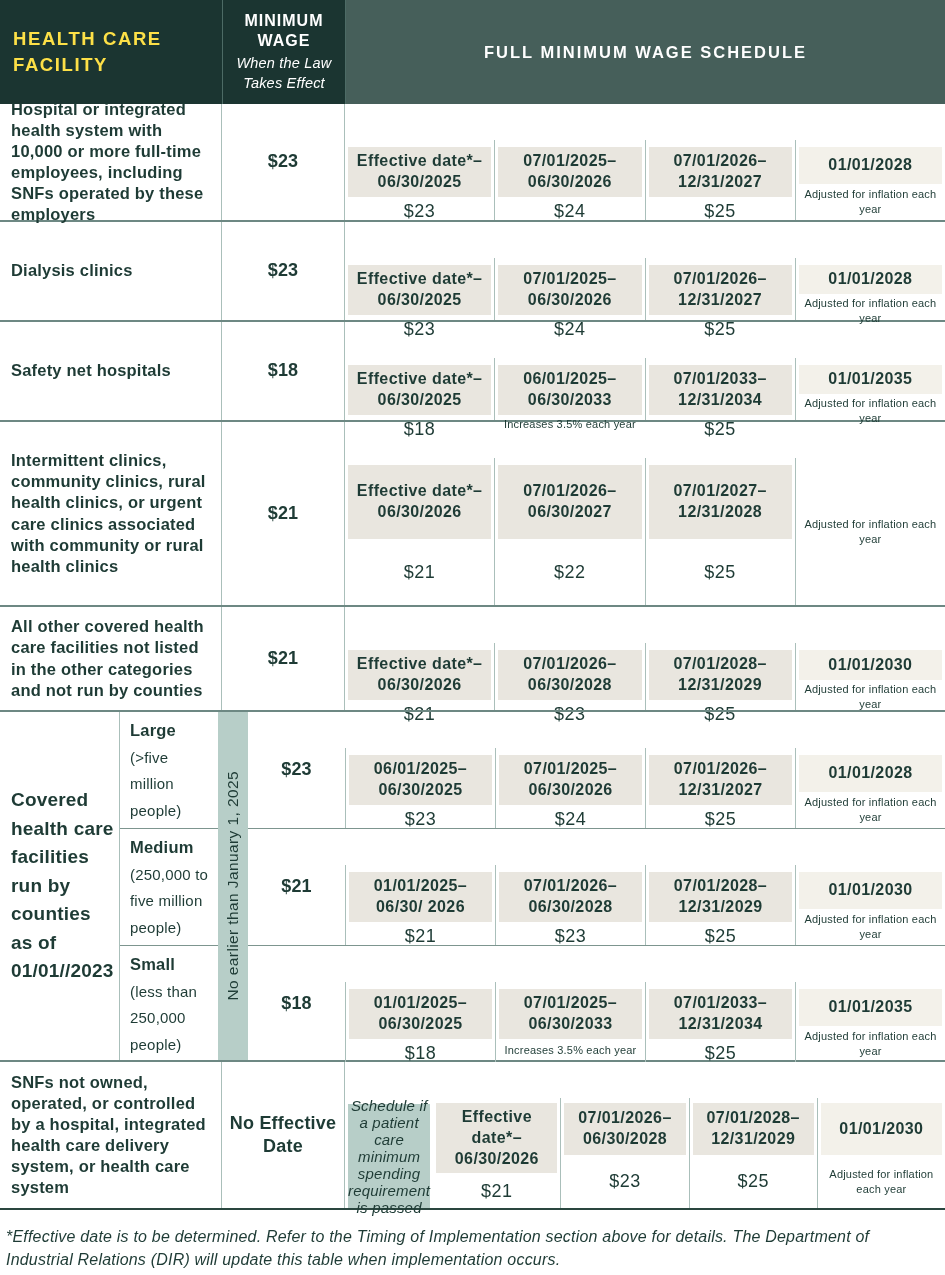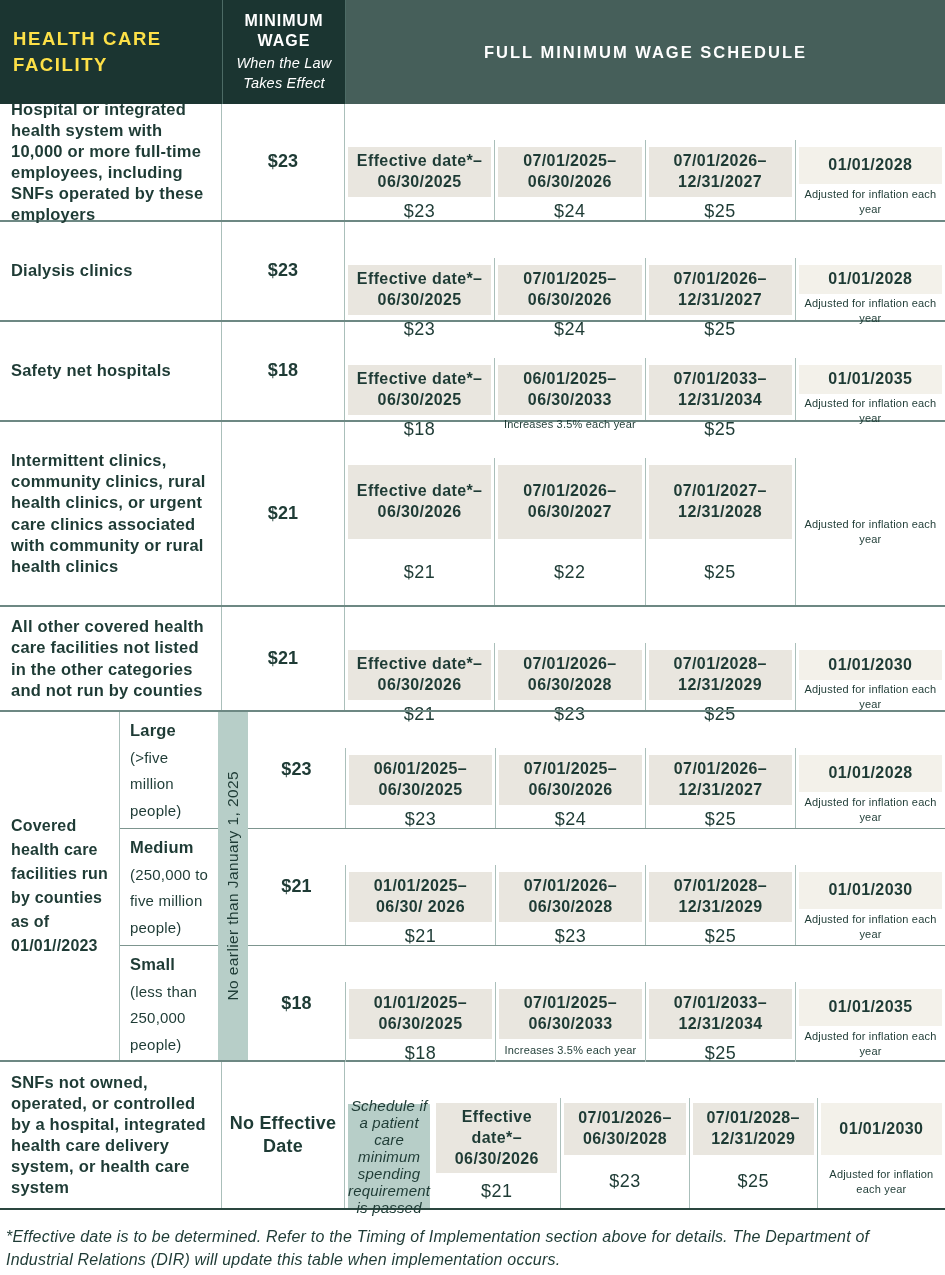--- a/index.html
+++ b/index.html
@@ -42,21 +42,21 @@
   .chip{flex:1;background:var(--beige);display:flex;align-items:center;justify-content:center;
         text-align:center;font-weight:700;font-size:16px;line-height:1.3;letter-spacing:0.4px;padding:4px 3px;}
   .chip.final{background:var(--cream);}
   .val{flex:1;display:flex;align-items:center;justify-content:center;text-align:center;
        font-size:11px;line-height:1.35;padding:2px 8px;}
   .val.money{font-size:18px;letter-spacing:0.5px;}
 
   
   .county{position:relative;}
   .county-label{width:120px;border-right:1px solid var(--colline);padding:8px 6px 8px 11px;
-                font-weight:700;font-size:16px;line-height:1.5;display:flex;align-items:center;}
+                font-weight:700;font-size:19px;line-height:1.5;display:flex;align-items:center;}
   .county-right{flex:1;display:flex;flex-direction:column;}
   .subrow{display:flex;}
   .subrow + .subrow{border-top:1.5px solid var(--subline);}
   .size-cell{width:98px;padding:9px 6px 6px 10px;}
   .size-name{font-weight:700;font-size:16.5px;margin-bottom:5px;}
   .size-desc{font-size:15px;line-height:1.75;}
   .bar-gap{width:30px;}
   .cwage{width:97px;border-right:none;}
   .county .sched{border-left:1px solid var(--colline);}
   .county-bar{position:absolute;left:218px;top:0;bottom:0;width:30px;background:var(--teal);

